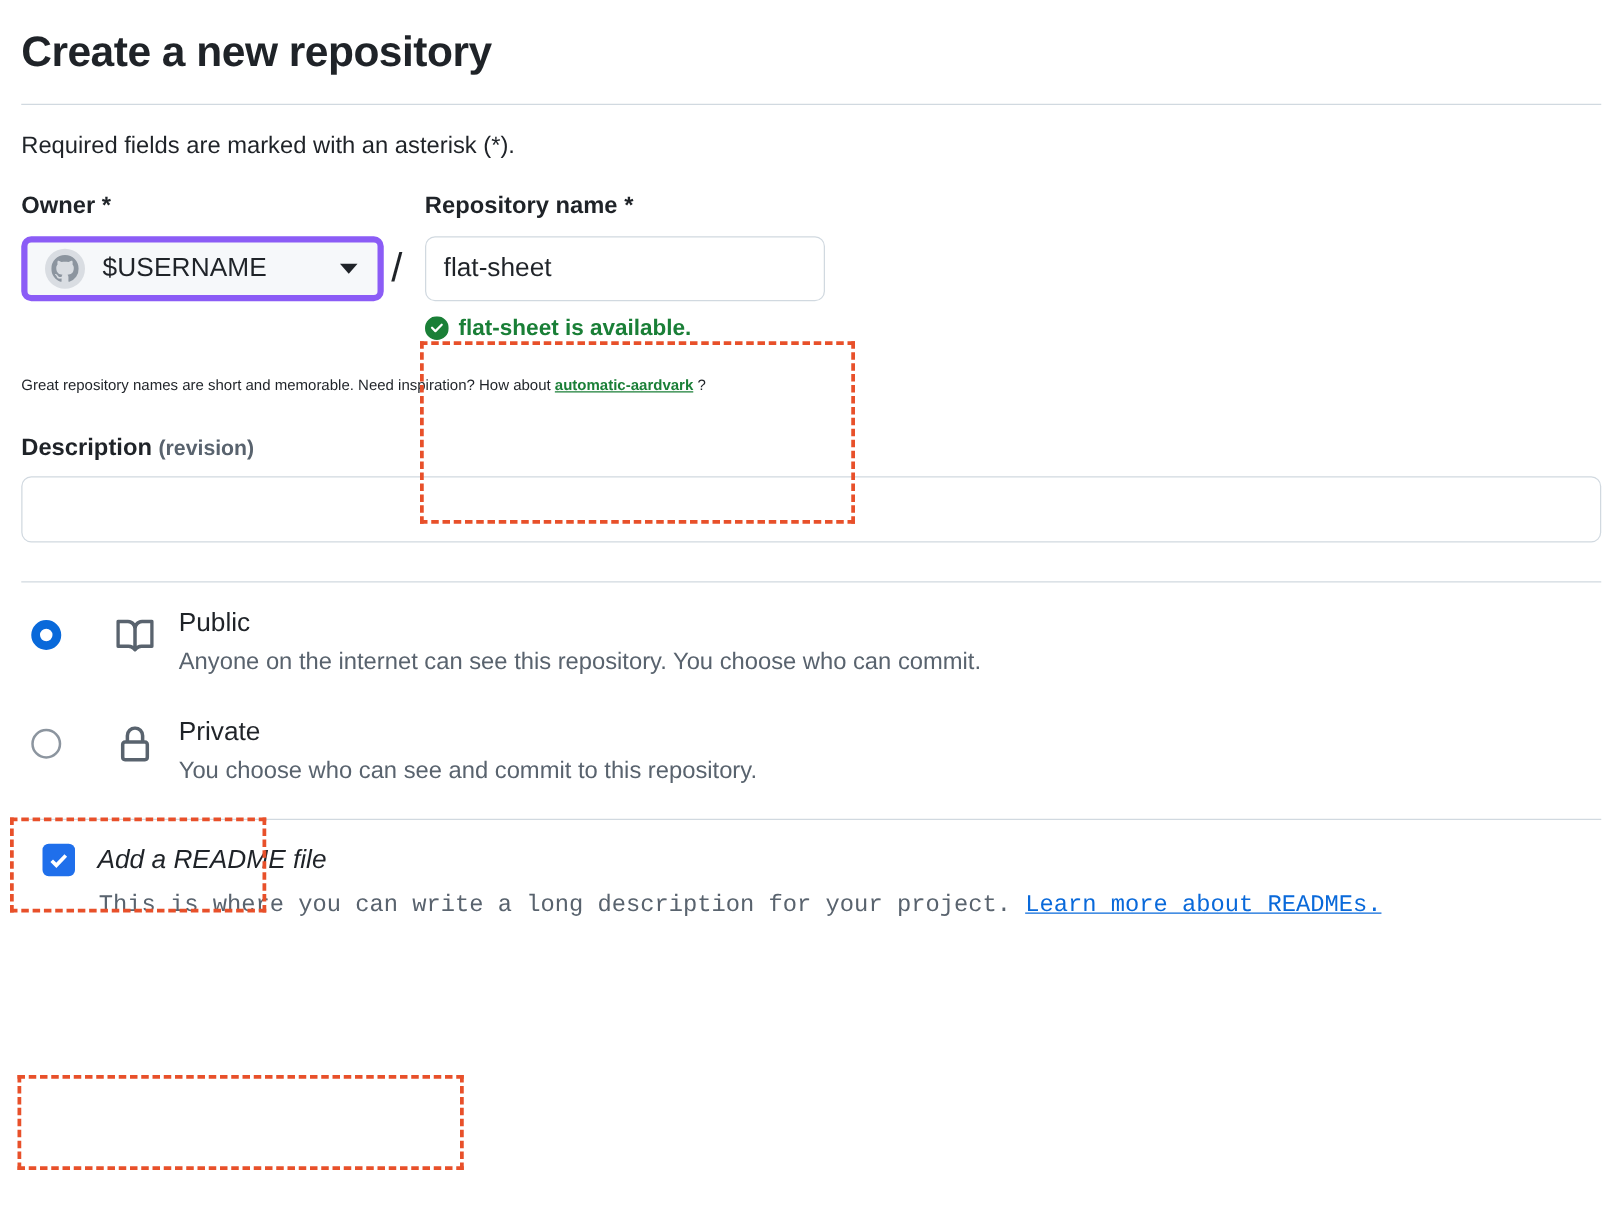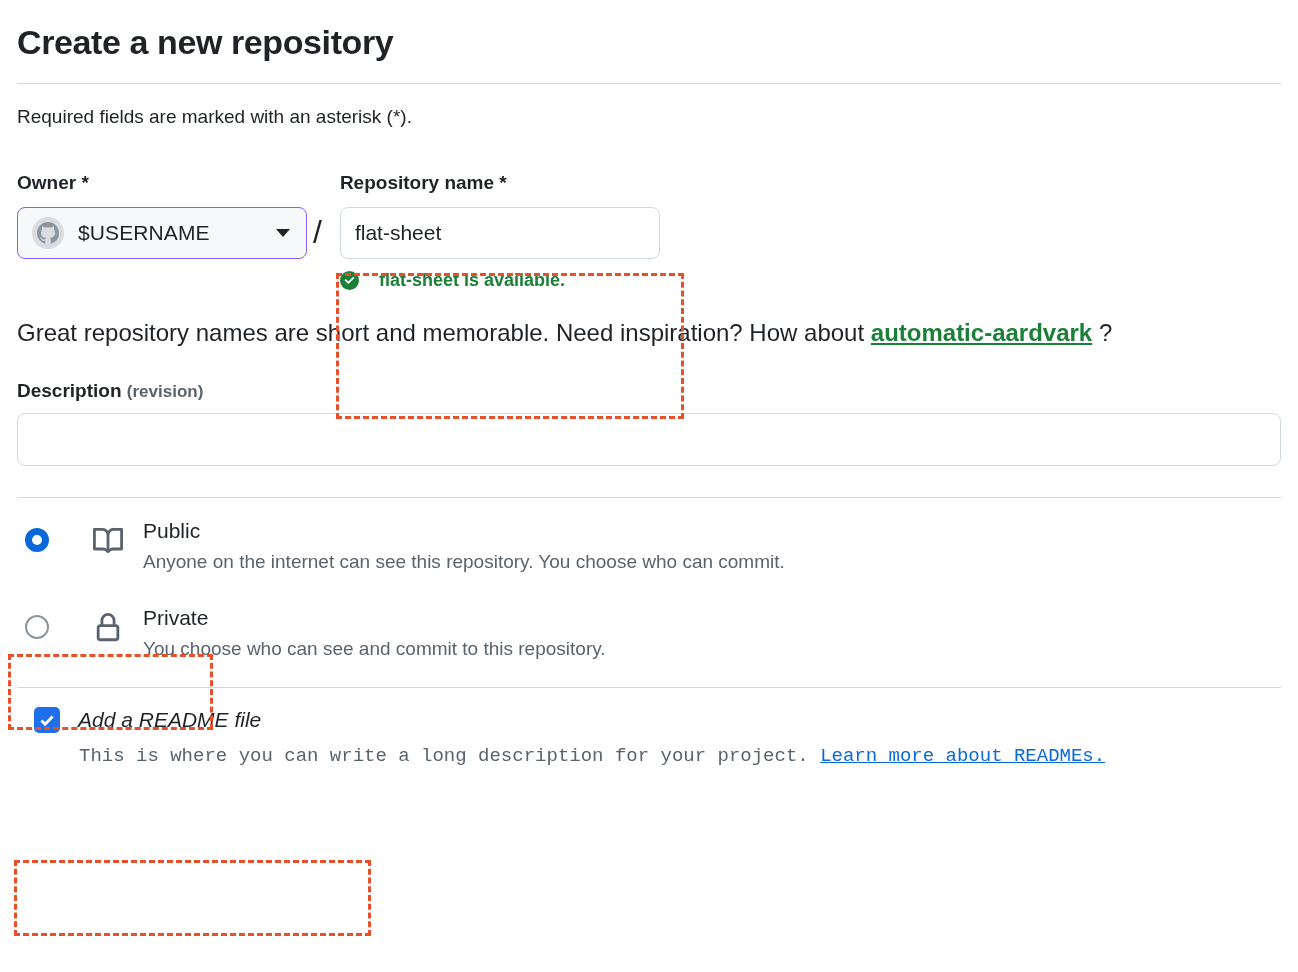--- a/index.html
+++ b/index.html
@@ -46,40 +46,40 @@
   .required-note {
     font-size: 19px;
     color: #1f2328;
     margin-top: 22px;
   }
 
   
   .name-row {
     display: flex;
     align-items: flex-start;
-    margin-top: 44px;
+    margin-top: 26px;
     position: relative;
   }
   .field-label {
     font-size: 19px;
     font-weight: bold;
     color: #1f2328;
     display: block;
     margin-bottom: 12px;
     line-height: 1.2;
   }
   .owner-col { width: 290px; flex: 0 0 290px; }
   .owner-btn {
     display: flex;
     align-items: center;
     gap: 14px;
     height: 52px;
     padding: 0 14px;
     background: #f6f8fa;
-    border: 1px solid #8b5cf6;
+    border: 5px solid #8b5cf6;
     border-radius: 8px;
     font-size: 21px;
     color: #1f2328;
     cursor: pointer;
     width: 100%;
   }
   .avatar {
     width: 32px; height: 32px;
     border-radius: 50%;
     background: #d9dde2;
@@ -115,31 +115,31 @@
     font-family: "Liberation Sans", sans-serif;
     color: #1f2328;
     background: #ffffff;
     border: 1px solid #d1d9e0;
     border-radius: 8px;
     outline: none;
   }
   .availability {
     display: flex;
     align-items: center;
-    gap: 20px;
+    gap: 8px;
     margin-top: 11px;
     font-size: 18px;
     font-weight: bold;
     color: #1a7f37;
   }
   .availability svg { width: 19px; height: 19px; fill: #1a7f37; flex: 0 0 19px; }
 
   
   .inspiration {
-    font-size: 24px;
+    font-size: 12px;
     color: #1f2328;
     margin-top: 28px;
   }
   .inspiration .suggest {
     color: #1a7f37;
     font-weight: bold;
   }
 
   
   .desc-label {

